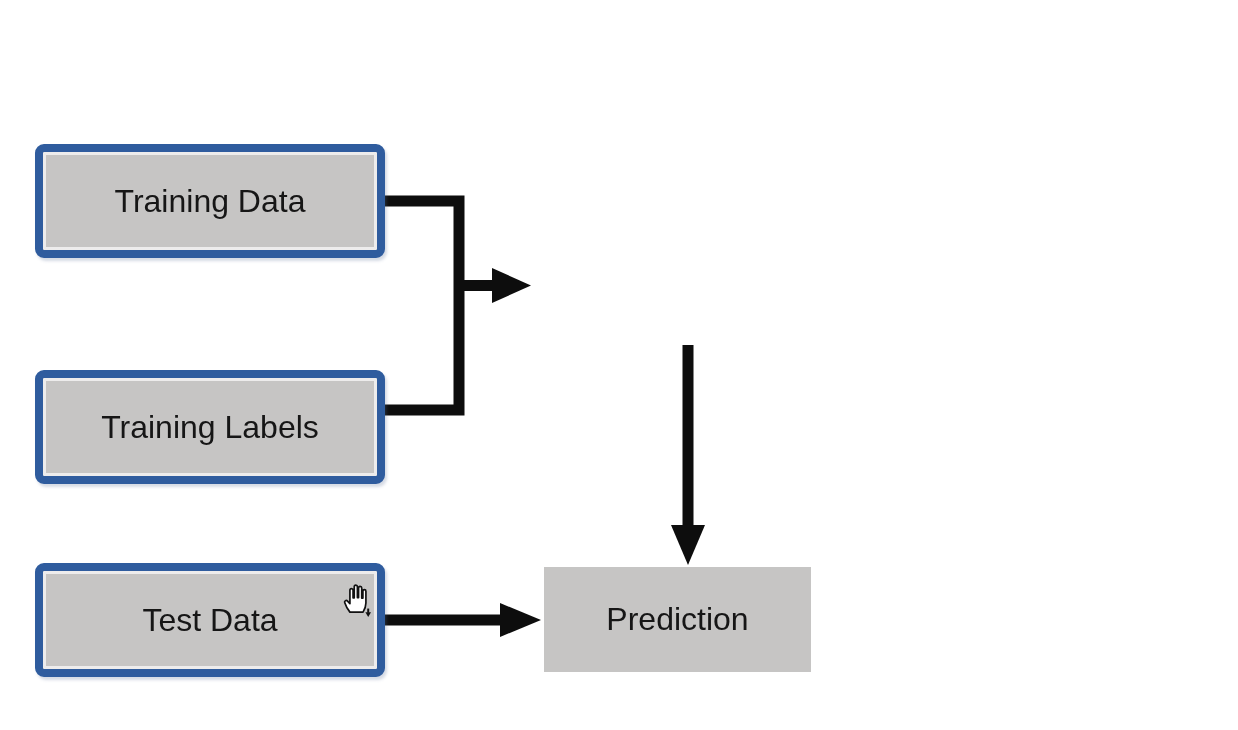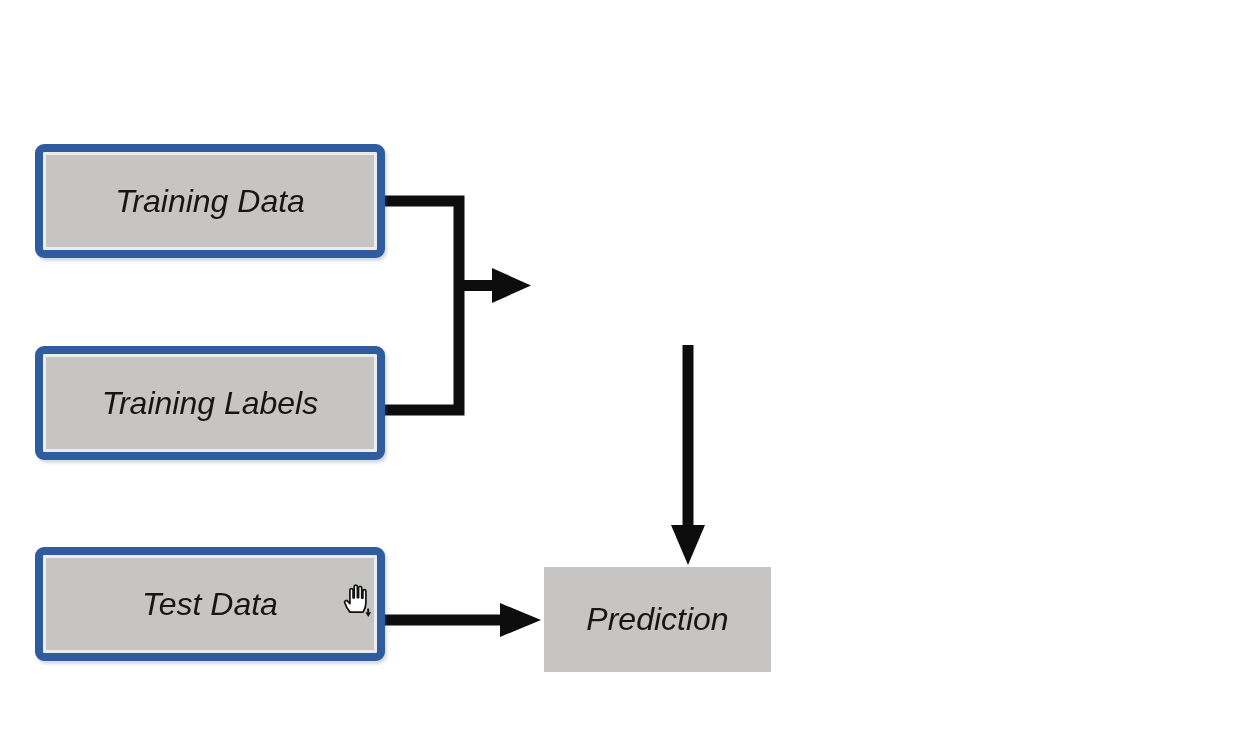--- a/index.html
+++ b/index.html
@@ -24,41 +24,40 @@
     line-height: 1.1;
   }
 
   .node {
     position: absolute;
     display: flex; align-items: center; justify-content: center;
     font-size: 32px;
     color: #161616;
     box-sizing: border-box;
     text-align: center;
-    font-style: italic;
   }
   .node-input {
     left: 35px; width: 350px; height: 114px;
     background: #c6c5c4;
     border: 8px solid #2f5c9e;
     border-radius: 9px;
     box-shadow: inset 0 0 0 3px #edecec, 2px 3px 3px rgba(90,110,150,0.25);
   }
   #node-training-data   { top: 144px; }
-  #node-training-labels { top: 346px; }
-  #node-test-data       { top: 547px; }
+  #node-training-labels { top: 370px; }
+  #node-test-data       { top: 563px; }
 
   #node-model {
     left: 530px; top: 227px;
     width: 316px; height: 118px;
     background: #d9d9d8;
   }
   #node-prediction {
     left: 544px; top: 567px;
-    width: 227px; height: 105px;
+    width: 267px; height: 105px;
     background: #c6c5c4;
   }
 
   svg.connectors {
     position: absolute; inset: 0;
     width: 1238px; height: 730px;
     pointer-events: none;
   }
   .connector-stroke { fill: none; stroke: #0d0d0d; stroke-width: 11; }
   .connector-fill   { fill: #0d0d0d; stroke: none; }

